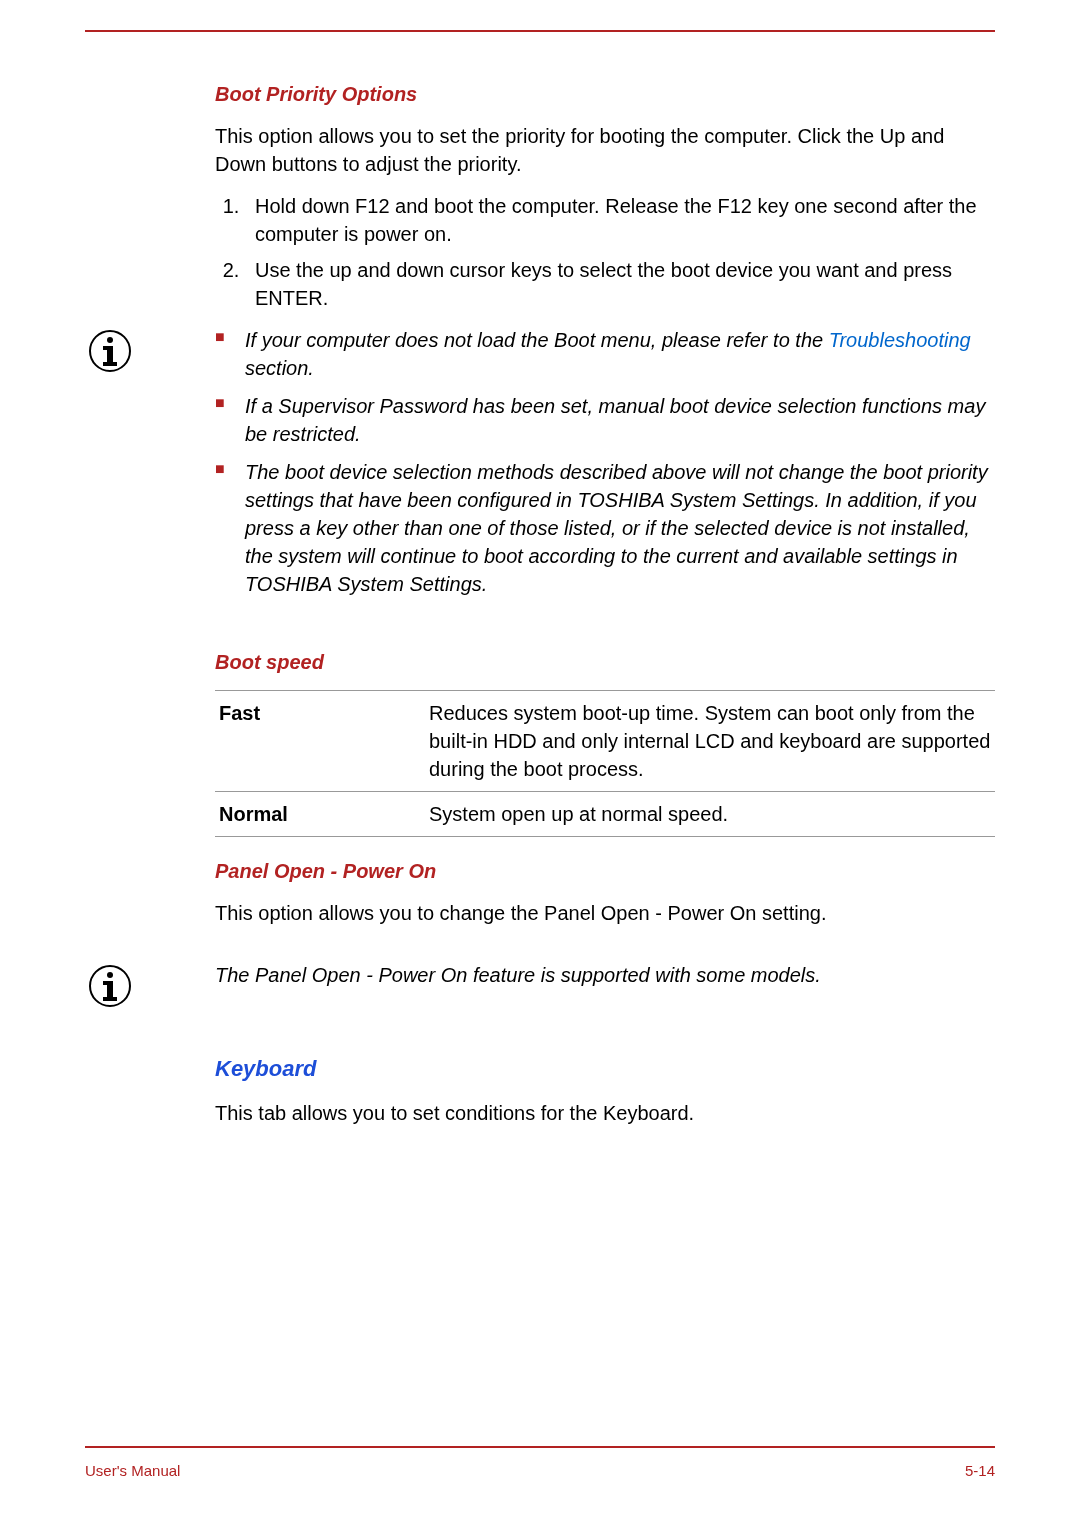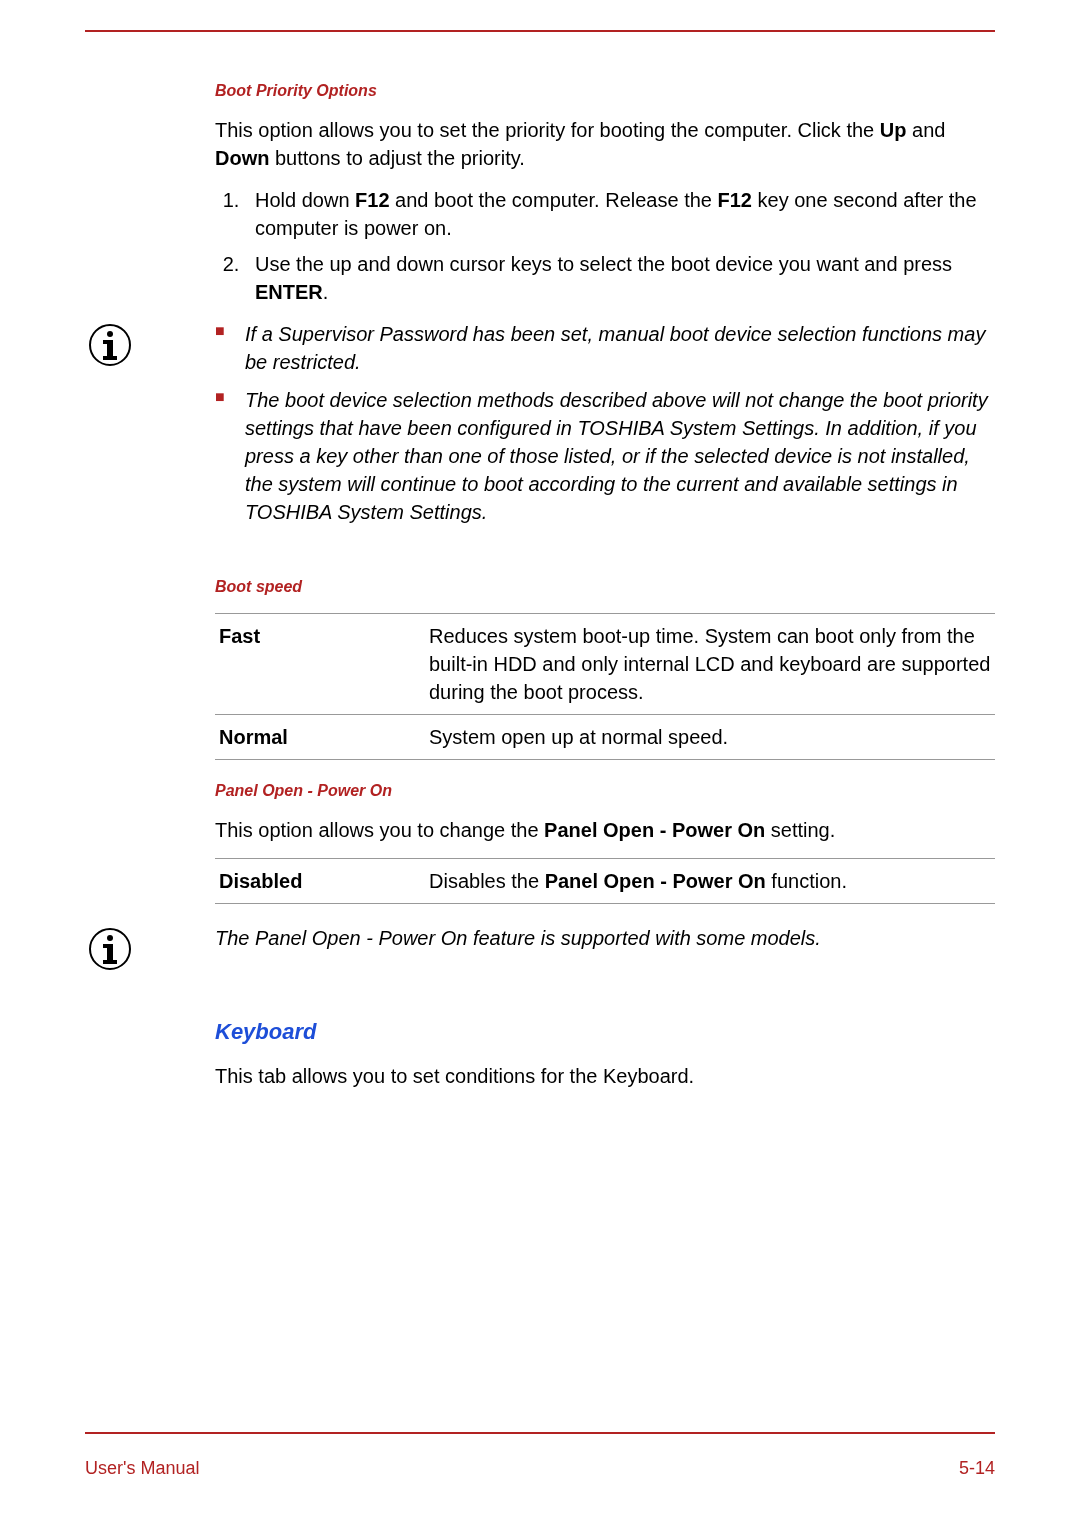--- a/index.html
+++ b/index.html
@@ -20,35 +20,35 @@
     border-top: 2px solid #b22222;
     margin-bottom: 48px;
   }
   .content {
     margin-left: 130px;
   }
   .heading-red-italic {
     color: #b22222;
     font-weight: bold;
     font-style: italic;
-    font-size: 16px;
+    font-size: 20px;
     margin-bottom: 14px;
   }
   .heading-red {
     color: #1d4ed8;
     font-weight: bold;
     font-style: italic;
     font-size: 22px;
     margin-top: 40px;
     margin-bottom: 14px;
   }
   p { margin-bottom: 14px; }
   .link-blue { color: #0066cc; font-style: italic; }
   .italic { font-style: italic; }
-  .bold { font-weight: bold; text-align: center; }
+  .bold { font-weight: normal; text-align: center; }
   ol {
     list-style: decimal;
     padding-left: 30px;
     margin-bottom: 14px;
   }
   ol li {
     padding-left: 10px;
     margin-bottom: 8px;
   }
   .note-row {
@@ -97,25 +97,25 @@
     border-bottom: 1px solid #999;
   }
   table.opts tr:first-child td { border-top: 1px solid #999; }
   table.opts td.label { width: 210px; font-weight: bold; }
   .footer {
     position: absolute;
     bottom: 40px;
     left: 85px;
     right: 85px;
     border-top: 2px solid #b22222;
-    padding-top: 22px;
+    padding-top: 12px;
     display: flex;
     justify-content: space-between;
     color: #b22222;
-    font-size: 18px;
+    font-size: 15px;
   }
 </style>
 </head>
 <body>
 
 <div class="page">
   <div class="top-rule"></div>
 
   <div class="content">
 
@@ -140,20 +140,23 @@
         <svg width="42" height="42" viewBox="0 0 42 42">
           <circle cx="21" cy="21" r="20" fill="none" stroke="#000" stroke-width="2"></circle>
           <circle cx="21" cy="10" r="3" fill="#000"></circle>
           <rect x="18" y="16" width="6" height="18" fill="#000"></rect>
           <rect x="14" y="16" width="10" height="4" fill="#000"></rect>
           <rect x="14" y="32" width="14" height="4" fill="#000"></rect>
         </svg>
       </div>
       <div class="note-body">
         <ul class="red-square">
+          <li>
+            <span>If your computer does not load the Boot menu, please refer to the </span><span class="link-blue">Troubleshooting</span><span> section.</span>
+          </li>
           <li>If a Supervisor Password has been set, manual boot device selection functions may be restricted.</li>
           <li>The boot device selection methods described above will not change the boot priority settings that have been configured in TOSHIBA System Settings. In addition, if you press a key other than one of those listed, or if the selected device is not installed, the system will continue to boot according to the current and available settings in TOSHIBA System Settings.</li>
         </ul>
       </div>
     </div>
 
     <div class="heading-red-italic" style="margin-top:40px;">Boot speed</div>
 
     <table class="opts">
       <tbody>
@@ -168,26 +171,20 @@
     </tbody>
       </table>
 
     <div class="heading-red-italic">Panel Open - Power On</div>
     <p>
       <span>This option allows you to change the </span><span class="bold">Panel Open - Power On</span><span> setting.</span>
     </p>
 
     <table class="opts">
       <tbody>
-      <tr>
-        <td class="label">Disabled</td>
-        <td>
-          <span>Disables the </span><span class="bold">Panel Open - Power On</span><span> function.</span>
-        </td>
-      </tr>
     </tbody>
       </table>
 
     <div class="note-row">
       <div class="note-icon">
         <svg width="42" height="42" viewBox="0 0 42 42">
           <circle cx="21" cy="21" r="20" fill="none" stroke="#000" stroke-width="2"></circle>
           <circle cx="21" cy="10" r="3" fill="#000"></circle>
           <rect x="18" y="16" width="6" height="18" fill="#000"></rect>
           <rect x="14" y="16" width="10" height="4" fill="#000"></rect>

